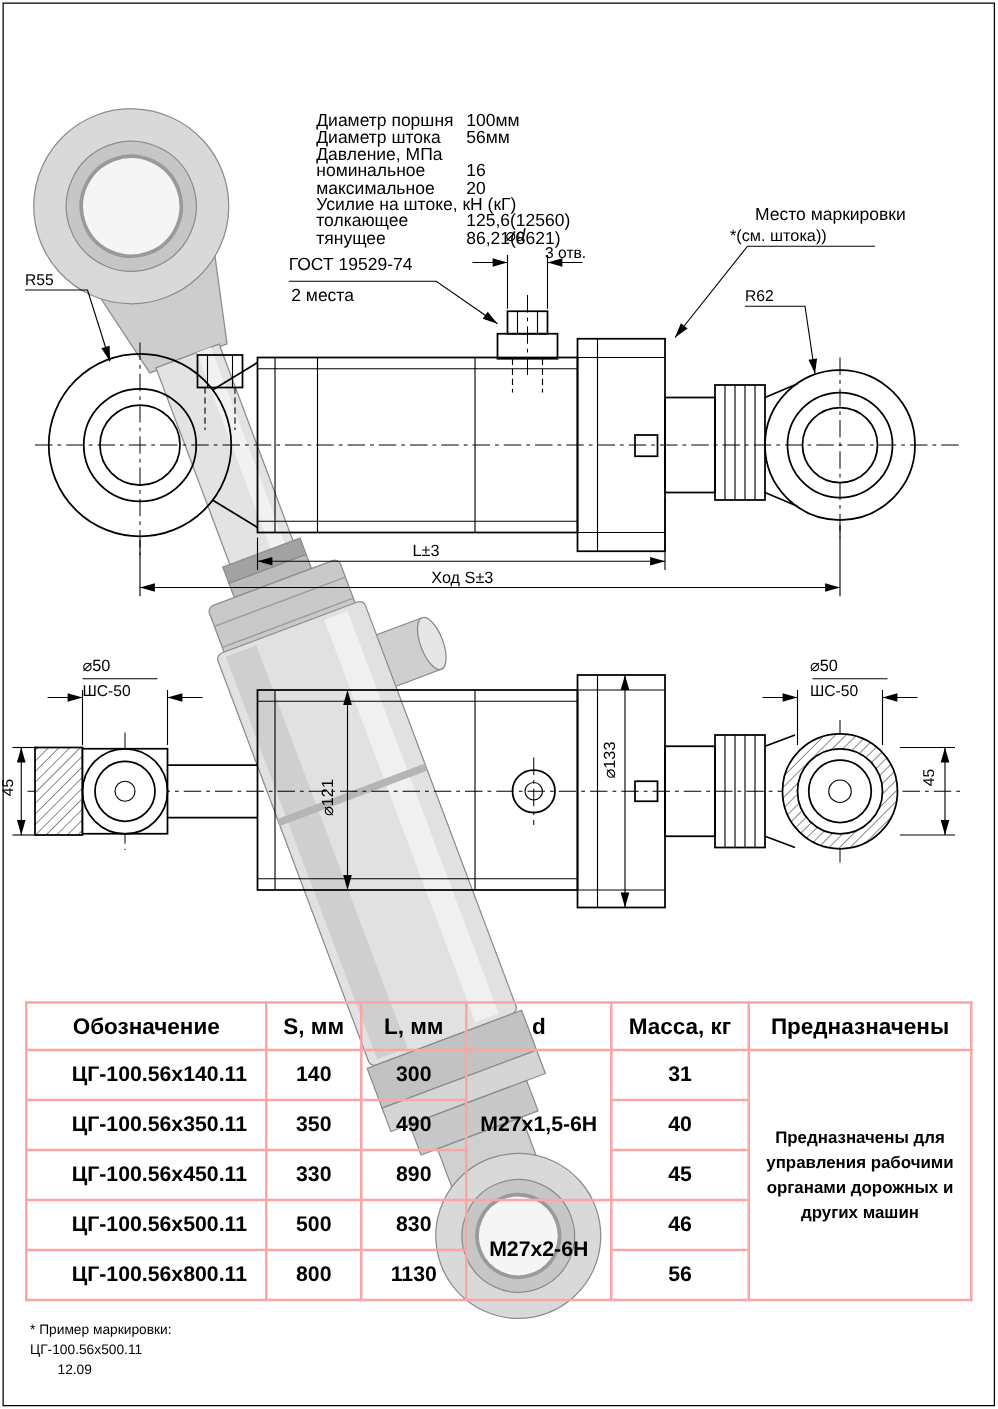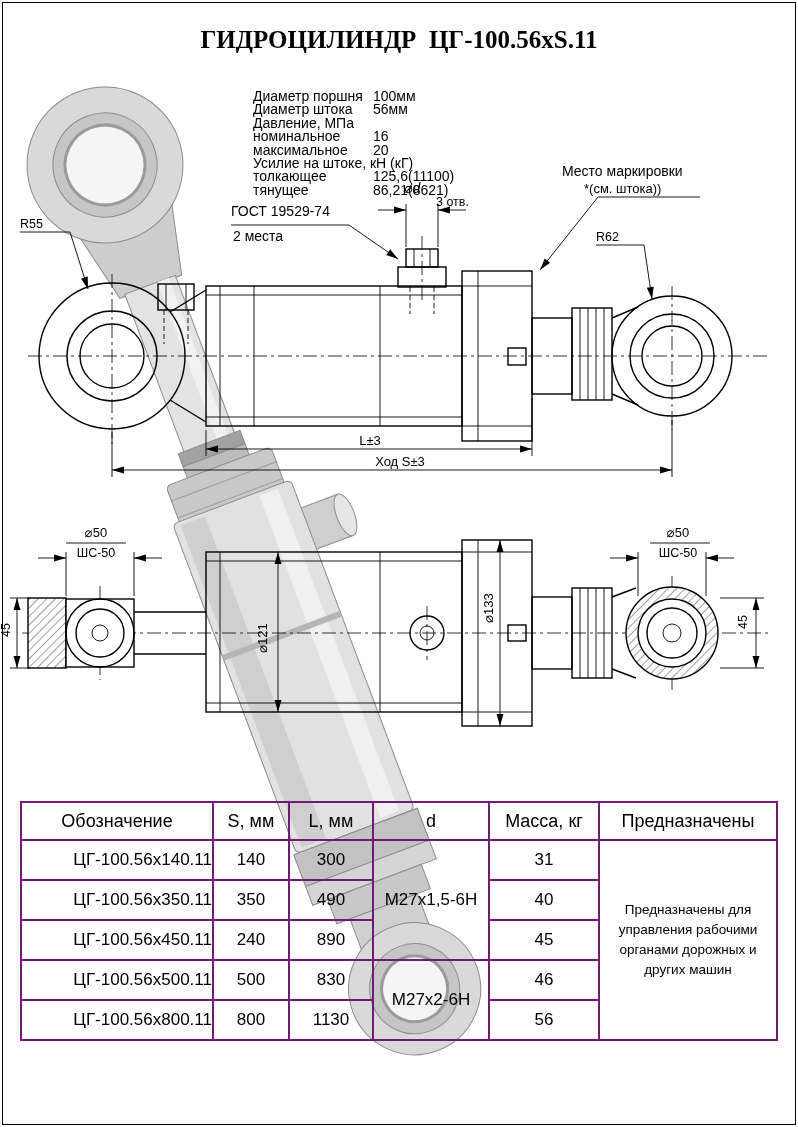--- a/index.html
+++ b/index.html
@@ -13,35 +13,35 @@
          font-size:25px;white-space:pre}
   svg.draw{position:absolute;left:0;top:0}
   .specs{position:absolute;left:253px;top:90px;font-size:14px;line-height:13.4px}
   .spec-row{display:flex}
   .spec-label{width:120px;white-space:nowrap}
   .spec-value{white-space:nowrap}
   .lbl{position:absolute;font-size:12.5px;white-space:nowrap}
   .f14{font-size:14px}
   .f13{font-size:13px}
   .it{font-style:italic}
-  .ctr{text-align:center}
+  .ctr{text-align:left}
   .rot{transform:rotate(-90deg);display:flex;align-items:center;justify-content:center}
   
   .ln-main{fill:none;stroke:#000;stroke-width:1.4}
   .ln-thin{fill:none;stroke:#000;stroke-width:0.9}
   .ln-cl{fill:none;stroke:#000;stroke-width:0.8;stroke-dasharray:14 4 3 4}
   .ln-dash{fill:none;stroke:#000;stroke-width:0.9;stroke-dasharray:5 3}
   .ln-dim{fill:none;stroke:#000;stroke-width:0.9}
   
   table.sizes{position:absolute;left:20px;top:801px;width:756px;border-collapse:collapse;
               table-layout:fixed;background:transparent}
-  .sizes th,.sizes td{border:2px solid #701a75;text-align:center;font-weight:normal;overflow:hidden}
+  .sizes th,.sizes td{border:2px solid #fca5a5;text-align:center;font-weight:bold;overflow:hidden}
   .sizes th{font-size:18px;height:38px}
   .sizes td{font-size:17px;height:40px}
-  td.des{text-align:right;padding-left:21px}
+  td.des{text-align:center;padding-left:21px}
   td.app{font-size:13.5px;line-height:1.5;padding:2px 6px}
   .footnote{position:absolute;left:24px;top:1056px;font-size:11px;line-height:16px}
   .fn-indent{padding-left:22px}
 </style>
 </head>
 <body>
 
 <div class="page">
 
   <svg class="draw" width="798" height="1127" viewBox="0 0 798 1127">
@@ -224,21 +224,20 @@
 
       <polyline class="ln-dim" points="20,232 70,232 88,289" marker-end="url(#ar)"></polyline>
       <polyline class="ln-dim" points="596,245 644,245 652,299" marker-end="url(#ar)"></polyline>
       <polyline class="ln-dim" points="231,225 349,225 398,259" marker-end="url(#ar)"></polyline>
       <polyline class="ln-dim" points="700,197 598,197 540,270" marker-end="url(#ar)"></polyline>
     </g>
   </svg>
 
   <div class="frame"></div>
 
-  <div class="title">ГИДРОЦИЛИНДР  ЦГ-100.56xS.11</div>
 
   <div class="specs">
     <div class="spec-row">
         <span class="spec-label">Диаметр поршня</span>
         <span class="spec-value">100мм</span>
       </div>
     <div class="spec-row">
         <span class="spec-label">Диаметр штока</span>
         <span class="spec-value">56мм</span>
       </div>
@@ -253,33 +252,33 @@
     <div class="spec-row">
         <span class="spec-label">максимальное</span>
         <span class="spec-value">20</span>
       </div>
     <div class="spec-row">
         <span class="spec-label">Усилие на штоке, кН (кГ)</span>
         <span class="spec-value"></span>
       </div>
     <div class="spec-row">
         <span class="spec-label">толкающее</span>
-        <span class="spec-value">125,6(11100)</span>
+        <span class="spec-value">125,6(12560)</span>
       </div>
     <div class="spec-row">
         <span class="spec-label">тянущее</span>
         <span class="spec-value">86,21(8621)</span>
       </div>
   </div>
 
   <div class="lbl f14" style="left:231px;top:203px">ГОСТ 19529-74</div>
   <div class="lbl f14" style="left:233px;top:228px">2 места</div>
   <div class="lbl f14 it" style="left:404px;top:180px">⌀d</div>
   <div class="lbl" style="left:436px;top:195px">3 отв.</div>
-  <div class="lbl f14" style="left:562px;top:163px">Место маркировки</div>
+  <div class="lbl f14" style="left:604px;top:163px">Место маркировки</div>
   <div class="lbl f13" style="left:584px;top:181px">*(см. штока))</div>
   <div class="lbl" style="left:20px;top:217px">R55</div>
   <div class="lbl" style="left:596px;top:230px">R62</div>
   <div class="lbl f13 ctr" style="left:330px;top:433px;width:80px">L±3</div>
   <div class="lbl f13 ctr" style="left:345px;top:454px;width:110px">Ход S±3</div>
   <div class="lbl f13 ctr" style="left:66px;top:525px;width:60px">⌀50</div>
   <div class="lbl ctr" style="left:66px;top:546px;width:60px">ШС-50</div>
   <div class="lbl rot" style="left:-9px;top:623px;width:30px;height:14px">45</div>
   <div class="lbl f13 ctr" style="left:648px;top:525px;width:60px">⌀50</div>
   <div class="lbl ctr" style="left:648px;top:546px;width:60px">ШС-50</div>
@@ -316,34 +315,39 @@
         <td rowspan="5" class="app">Предназначены для управления рабочими органами дорожных и других машин</td>
       </tr>
       <tr>
         <td class="des">ЦГ-100.56х350.11</td>
         <td>350</td>
         <td>490</td>
         <td>40</td>
       </tr>
       <tr>
         <td class="des">ЦГ-100.56х450.11</td>
-        <td>240</td>
+        <td>330</td>
         <td>890</td>
         <td>45</td>
       </tr>
       <tr>
         <td class="des">ЦГ-100.56х500.11</td>
         <td>500</td>
         <td>830</td>
         <td rowspan="2">М27х2-6Н</td>
         <td>46</td>
       </tr>
       <tr>
         <td class="des">ЦГ-100.56х800.11</td>
         <td>800</td>
         <td>1130</td>
         <td>56</td>
       </tr>
     </tbody>
   </table>
 
+  <div class="footnote">
+    <div>* Пример маркировки:</div>
+    <div>ЦГ-100.56х500.11</div>
+    <div class="fn-indent">12.09</div>
+  </div>
 
 </div>
 
 </body></html>

